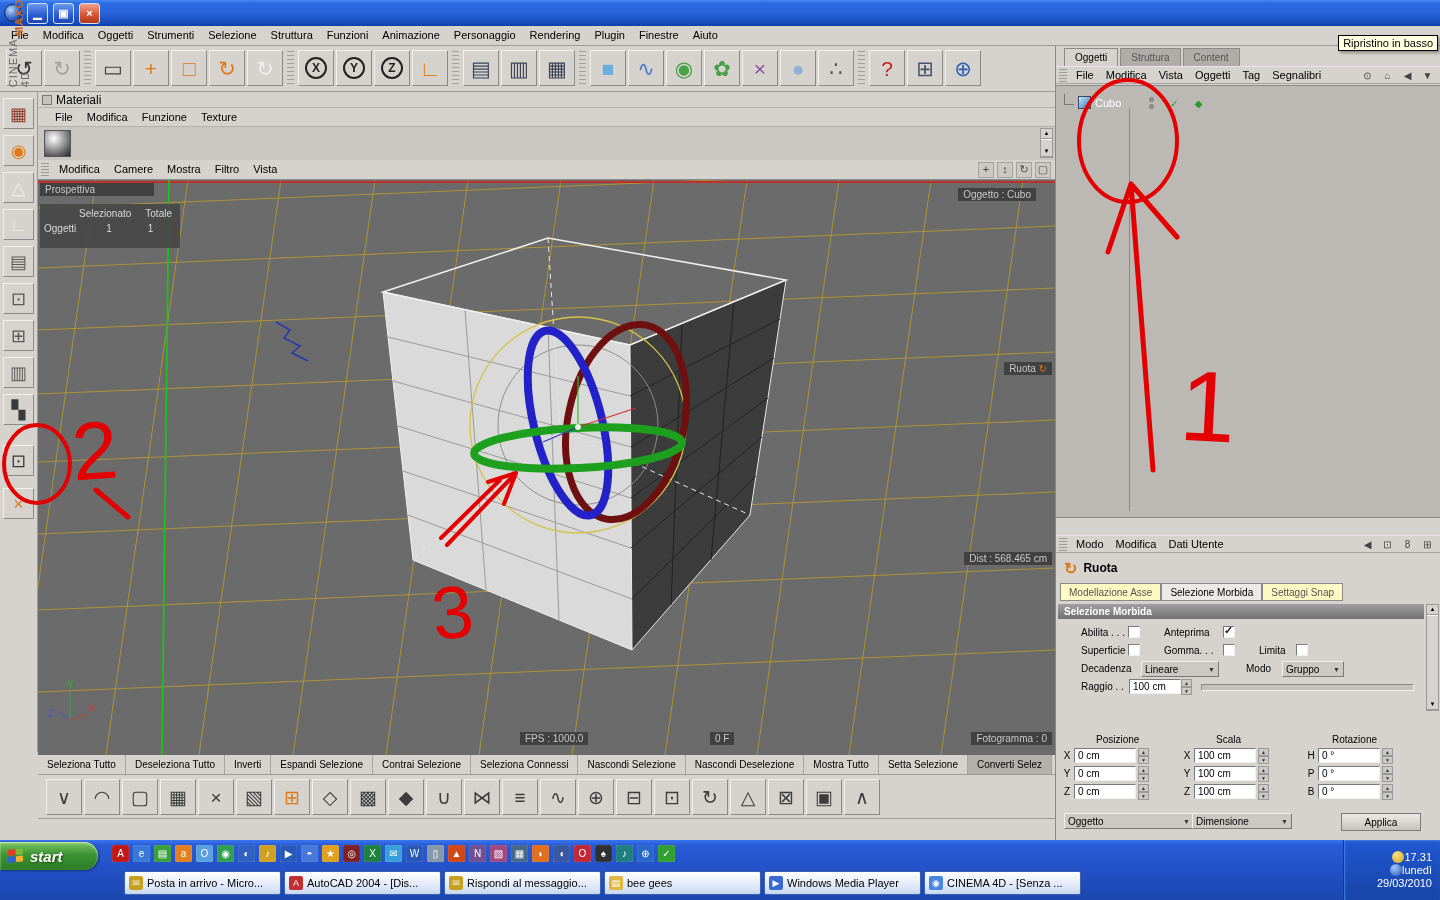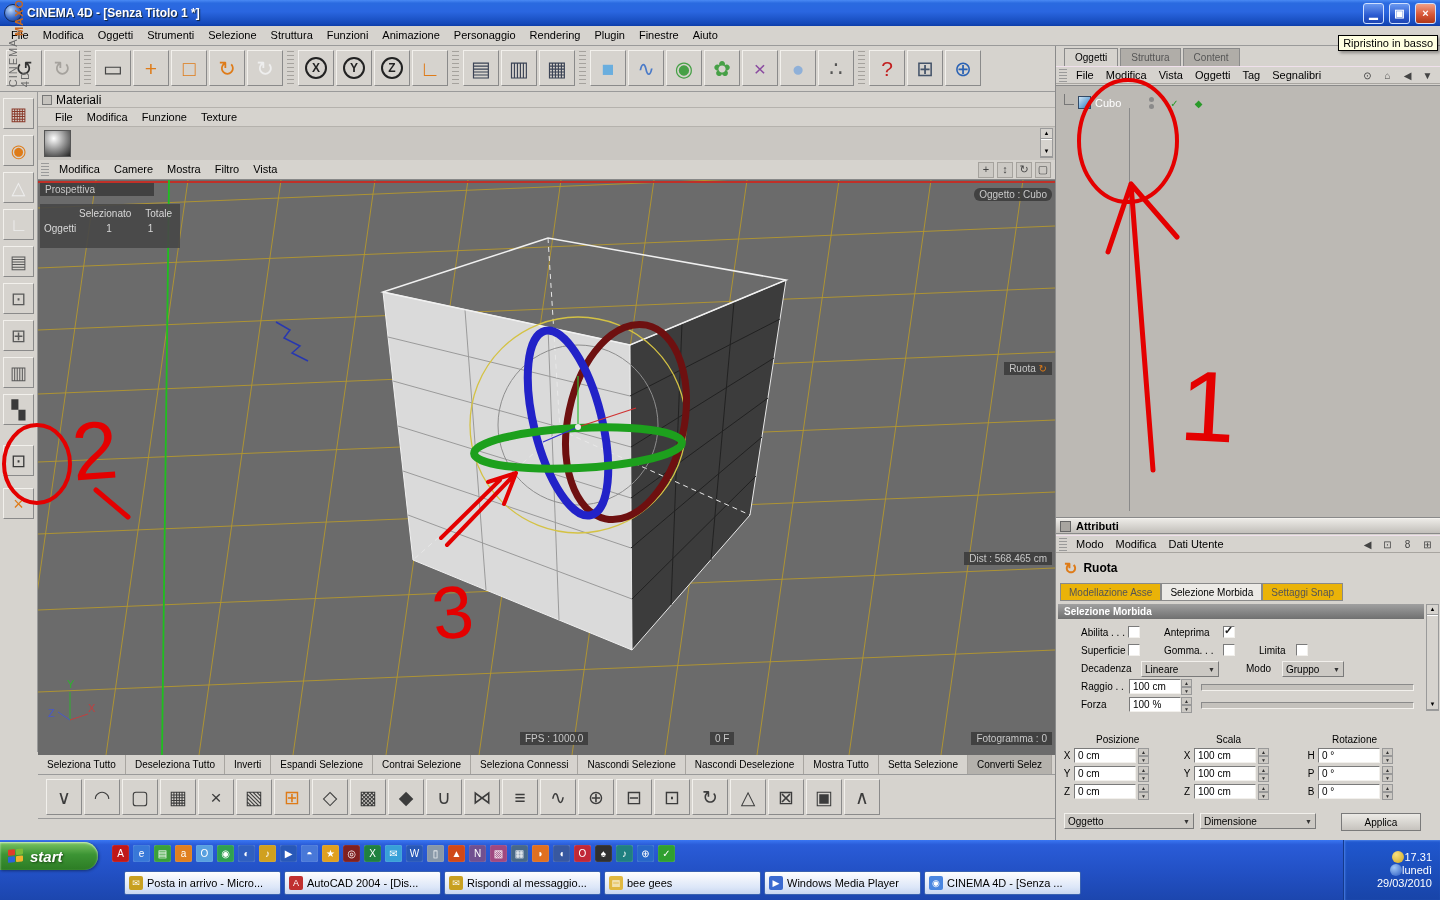--- a/index.html
+++ b/index.html
@@ -90,21 +90,21 @@
 .obj-check{font-size:10px;color:#2a9a2a;margin-left:12px;}
 .panel-header{position:absolute;left:0;width:384px;height:16px;background:linear-gradient(#eceae6,#c2bfba);border-top:1px solid #f4f2ee;border-bottom:1px solid #8a8a8a;
   font-weight:bold;display:flex;align-items:center;gap:5px;padding-left:4px;box-sizing:border-box;z-index:3;}
 .collapse-box{width:9px;height:9px;background:#a8a5a0;border:1px solid #666;}
 #attr-header{top:472px;}
 #attr-menu-row{top:489px;}
 #attr-tool-title{position:absolute;left:8px;top:511px;height:22px;display:flex;align-items:center;gap:6px;}
 #attr-tool-glyph{color:#de7b18;font-size:16px;font-weight:bold;}
 #attr-tool-name{font-weight:bold;font-size:12px;}
 #attr-tabs{position:absolute;left:4px;top:537px;display:flex;}
-.attr-tab{height:16px;padding:0 8px;background:#eab308;border:1px solid #8a8a8a;font-size:10px;color:#555;display:flex;align-items:center;}
+.attr-tab{height:16px;padding:0 8px;background:#fef9c3;border:1px solid #8a8a8a;font-size:10px;color:#555;display:flex;align-items:center;}
 .attr-tab.active{background:#eceae6;color:#000;}
 .section-bar{position:absolute;left:2px;top:558px;width:366px;height:15px;background:linear-gradient(#a0a0a0,#707070);color:#fff;font-weight:bold;font-size:10px;display:flex;align-items:center;padding-left:6px;box-sizing:border-box;}
 .attr-row{position:absolute;left:0;width:368px;height:17px;}
 .alab{position:absolute;top:2px;font-size:10px;white-space:nowrap;}
 .checkbox{position:absolute;top:1px;width:12px;height:12px;background:#fff;border:1px solid;border-color:#7a7a7a #f2f0ec #f2f0ec #7a7a7a;box-sizing:border-box;}
 .checkbox.checked::after{content:"✓";position:absolute;left:0px;top:-3px;font-size:11px;font-weight:bold;color:#222;}
 .dropdown{position:absolute;top:0;height:16px;background:#ccc9c4;border:1px solid;border-color:#f2f0ec #7a7a7a #7a7a7a #f2f0ec;
   display:flex;align-items:center;justify-content:space-between;padding:0 3px;font-size:10px;box-sizing:border-box;}
 .dropdown .arr{font-size:7px;margin-left:4px;color:#333;}
 .field{position:absolute;top:0;height:15px;background:#fff;border:1px solid;border-color:#7a7a7a #f2f0ec #f2f0ec #7a7a7a;
@@ -150,21 +150,20 @@
 #anno-d2{left:72px;top:410px;font-size:82px;transform:rotate(-4deg);}
 #anno-d3{left:432px;top:576px;font-size:74px;transform:rotate(-6deg);}
 </style>
 </head>
 <body>
 
 <div id="screen">
 
   <div id="titlebar" class="abs">
     <span id="app-icon"></span>
-    <span id="win-title">CINEMA 4D - [Senza Titolo 1 *]</span>
     <span class="win-btn">▁</span>
     <span class="win-btn">▣</span>
     <span class="win-btn close">×</span>
   </div>
   <div id="tooltip">Ripristino in basso</div>
 
   <div id="menubar" class="abs">
       <span id="menubar-items"><span class="menu-item">File</span><span class="menu-item">Modifica</span><span class="menu-item">Oggetti</span><span class="menu-item">Strumenti</span><span class="menu-item">Selezione</span><span class="menu-item">Struttura</span><span class="menu-item">Funzioni</span><span class="menu-item">Animazione</span><span class="menu-item">Personaggio</span><span class="menu-item">Rendering</span><span class="menu-item">Plugin</span><span class="menu-item">Finestre</span><span class="menu-item">Aiuto</span></span>
     </div>
 
@@ -386,21 +385,21 @@
       <div class="hdr">
           <span>Selezionato</span>
           <span>Totale</span>
         </div>
       <div class="row">
           <span>Oggetti</span>
           <span>1</span>
           <span>1</span>
         </div>
     </div>
-    <span class="vp-label" style="right:3px;top:8px;border-radius:6px;">Oggetto : Cubo</span>
+    <span class="vp-label" style="right:19px;top:8px;">Oggetto : Cubo</span>
     <span class="vp-label" style="right:3px;top:182px;"><span>Ruota</span> <span style="color:#de7b18;">↻</span></span>
     <span class="vp-label" style="right:3px;top:372px;margin-left:38px;">Dist : 568.465 cm</span>
     <span class="vp-label" style="left:482px;top:552px;">FPS : 1000.0</span>
     <span class="vp-label" style="left:672px;top:552px;">0 F</span>
     <span class="vp-label" style="right:3px;top:552px;">Fotogramma : 0</span>
   </div>
 
   <div id="selection-bar" class="abs">
       <span class="sel-btn">Seleziona Tutto</span>
       <span class="sel-btn">Deseleziona Tutto</span>
@@ -524,24 +523,20 @@
         <span class="obj-name">Cubo</span>
         <span class="vis-dots">
             <i></i>
             <i></i>
           </span>
         <span class="obj-check">✓</span>
         <span class="obj-check">◆</span>
       </div>
     </div>
 
-    <div class="panel-header" id="attr-header">
-      <span class="collapse-box"></span>
-      <span>Attributi</span>
-    </div>
     <div class="menu-row" id="attr-menu-row">
       <span class="grip"></span>
       <span id="attr-menu"><span class="menu-item">Modo</span><span class="menu-item">Modifica</span><span class="menu-item">Dati Utente</span></span>
       <span class="menu-tools" id="attr-tools">
           <span class="om-tool">
             <span class="glyph" style="color: rgb(68, 68, 68);">◀</span>
           </span>
           <span class="om-tool">
             <span class="glyph" style="color: rgb(68, 68, 68);">⊡</span>
           </span>
@@ -594,29 +589,20 @@
     </div>
     <div class="attr-row" style="top:633px;">
       <span class="alab" style="left:25px;">Raggio . .</span>
       <span class="field" style="left:73px;width:52px;">100 cm</span>
       <span class="stepper" style="left:125px;">
           <i>▲</i>
           <i>▼</i>
         </span>
       <span class="hgroove" style="left:145px;width:213px;"></span>
     </div>
-    <div class="attr-row" style="top:651px;">
-      <span class="alab" style="left:25px;">Forza</span>
-      <span class="field" style="left:73px;width:52px;">100 %</span>
-      <span class="stepper" style="left:125px;">
-          <i>▲</i>
-          <i>▼</i>
-        </span>
-      <span class="hgroove" style="left:145px;width:213px;"></span>
-    </div>
     <span class="vscroll abs" id="attr-scroll">
         <i>▲</i>
         <span class="thumb"></span>
         <i>▼</i>
       </span>
 
     <span class="coord-h" style="left:40px;">Posizione</span>
     <span class="coord-h" style="left:160px;">Scala</span>
     <span class="coord-h" style="left:276px;">Rotazione</span>
     <div id="coord-grid">
@@ -697,21 +683,21 @@
               <i>▼</i>
             </span>
           </div>
         </div>
       </div>
     <div id="coord-footer">
       <span class="dropdown" style="left:8px;width:130px;">
           <span>Oggetto</span>
           <span class="arr">▼</span>
         </span>
-      <span class="dropdown" style="left:144px;width:116px;text-align:right;">
+      <span class="dropdown" style="left:136px;width:100px;text-align:right;">
           <span>Dimensione</span>
           <span class="arr">▼</span>
         </span>
       <span class="applica">Applica</span>
     </div>
   </div>
 
   <div id="taskbar" class="abs">
     <div id="start-btn">
       <span class="flag">

